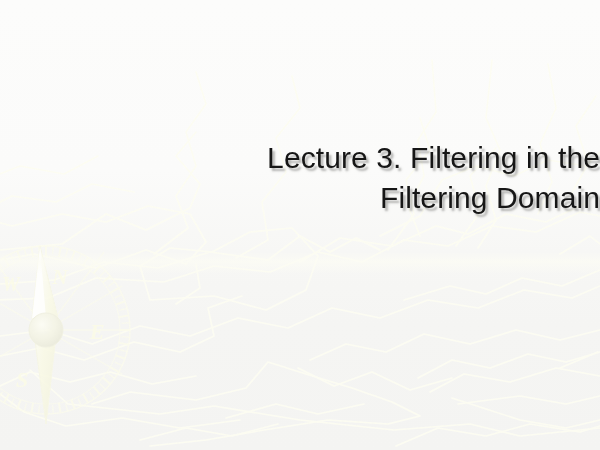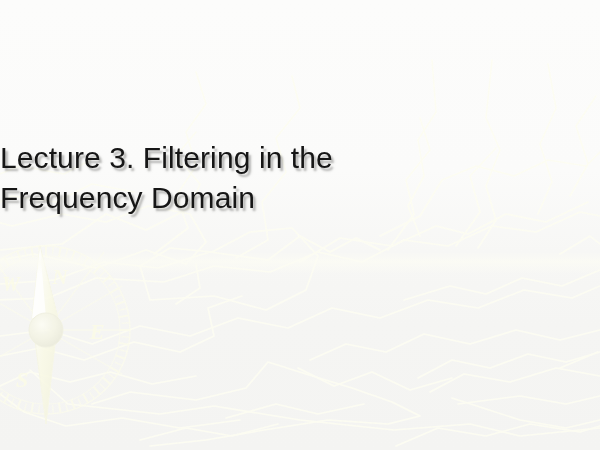--- a/index.html
+++ b/index.html
@@ -37,21 +37,21 @@
     height: 22px;
     background: linear-gradient(180deg, rgba(250,250,245,0) 0%, rgba(252,252,244,0.75) 45%, rgba(250,250,246,0) 100%);
     pointer-events: none;
   }
   
   #title-block {
     position: absolute;
     left: 0;
     top: 138px;
     width: 600px;
-    text-align: left;
+    text-align: right;
   }
   #title-block .line {
     display: block;
     font-size: 30px;
     line-height: 40px;
     font-weight: 400;
     letter-spacing: 0.1px;
     color: #161616;
     text-shadow: 2.5px 2.5px 2.2px rgba(120,120,118,0.55);
     white-space: nowrap;
@@ -232,16 +232,16 @@
         <text x="22" y="387" font-size="22" text-anchor="middle">S</text>
         <text x="11" y="291" font-size="20" text-anchor="middle">W</text>
       </g>
     </g>
   </svg>
 
   <div class="bg-band"></div>
 
   <div id="title-block">
     <span class="line">Lecture 3. Filtering in the</span>
-    <span class="line">Frequency Domain</span>
+    <span class="line">Filtering Domain</span>
   </div>
 
 </div>
 
 </body></html>

